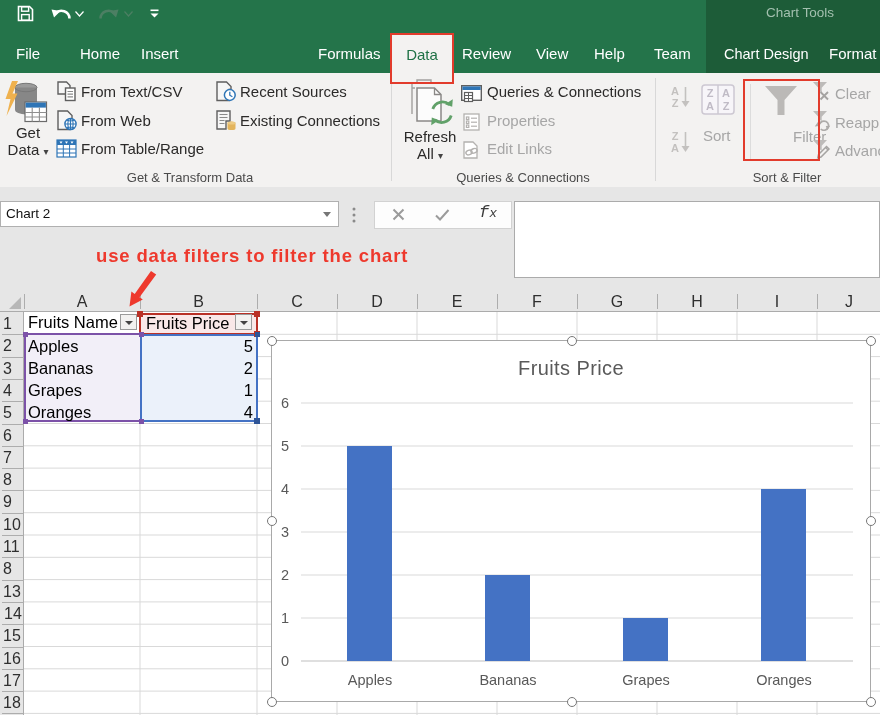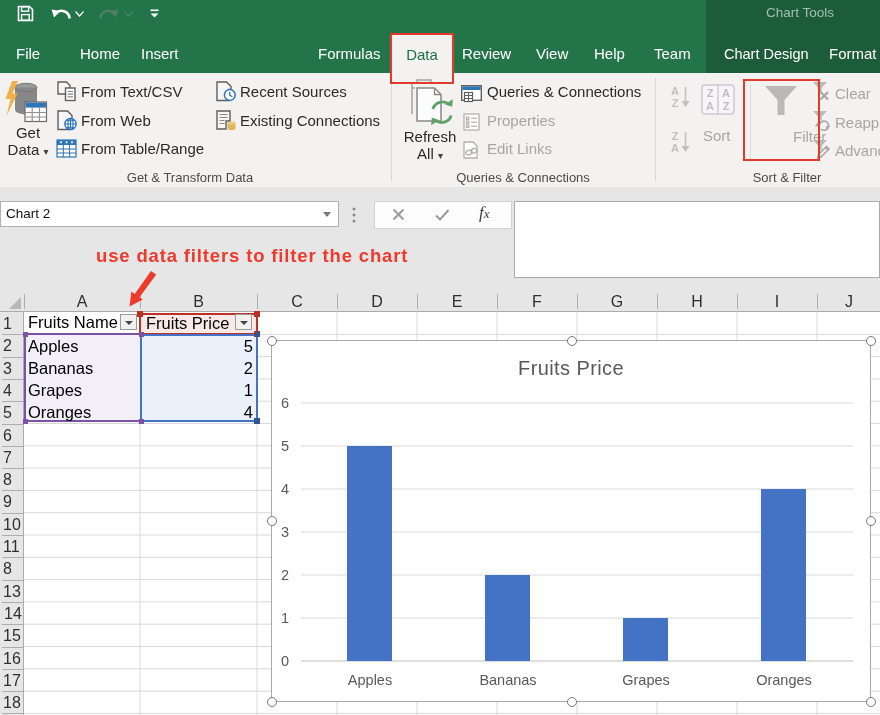--- a/index.html
+++ b/index.html
@@ -246,21 +246,21 @@
       <circle cx="2" cy="9" r="1.5" fill="#8a8a8a"></circle>
       <circle cx="2" cy="15" r="1.5" fill="#8a8a8a"></circle>
     </svg>
   <div class="abs btnbox"></div>
   <svg class="abs" style="left:391px;top:207px;" width="16" height="16">
       <path d="M2.5 2.5 L12.5 12.5 M12.5 2.5 L2.5 12.5" stroke="#9b9b9b" stroke-width="2"></path>
     </svg>
   <svg class="abs" style="left:434px;top:207px;" width="17" height="16">
       <path d="M2 8.5 L6 12.5 L14.5 3" stroke="#9b9b9b" stroke-width="2" fill="none"></path>
     </svg>
-  <div class="abs" style="left:479px;top:203px;font-family:Liberation Serif, serif;font-style:italic;font-size:17px;color:#3c3c3c;"><i>f</i><span style="font-size:13px;">x</span></div>
+  <div class="abs" style="left:479px;top:203px;font-family:Liberation Mono, monospace;font-style:italic;font-size:17px;color:#3c3c3c;"><i>f</i><span style="font-size:13px;">x</span></div>
   <div class="abs fxbox"></div>
   <div class="abs redtext">use data filters to filter the chart</div>
 
   <svg class="abs" style="left:118px;top:265px;width:45px;height:48px;z-index:40;" viewBox="0 0 45 48">
     <path d="M38.2 9.5 L21.5 32.2 L24.8 34.6 L11.5 41.5 L13.4 26.6 L16.7 29 L33.0 6.0 Z" fill="#ee392d"></path>
   </svg>
 
   <div class="abs colhdr"></div>
   <div class="abs rowhdr"></div>
 

